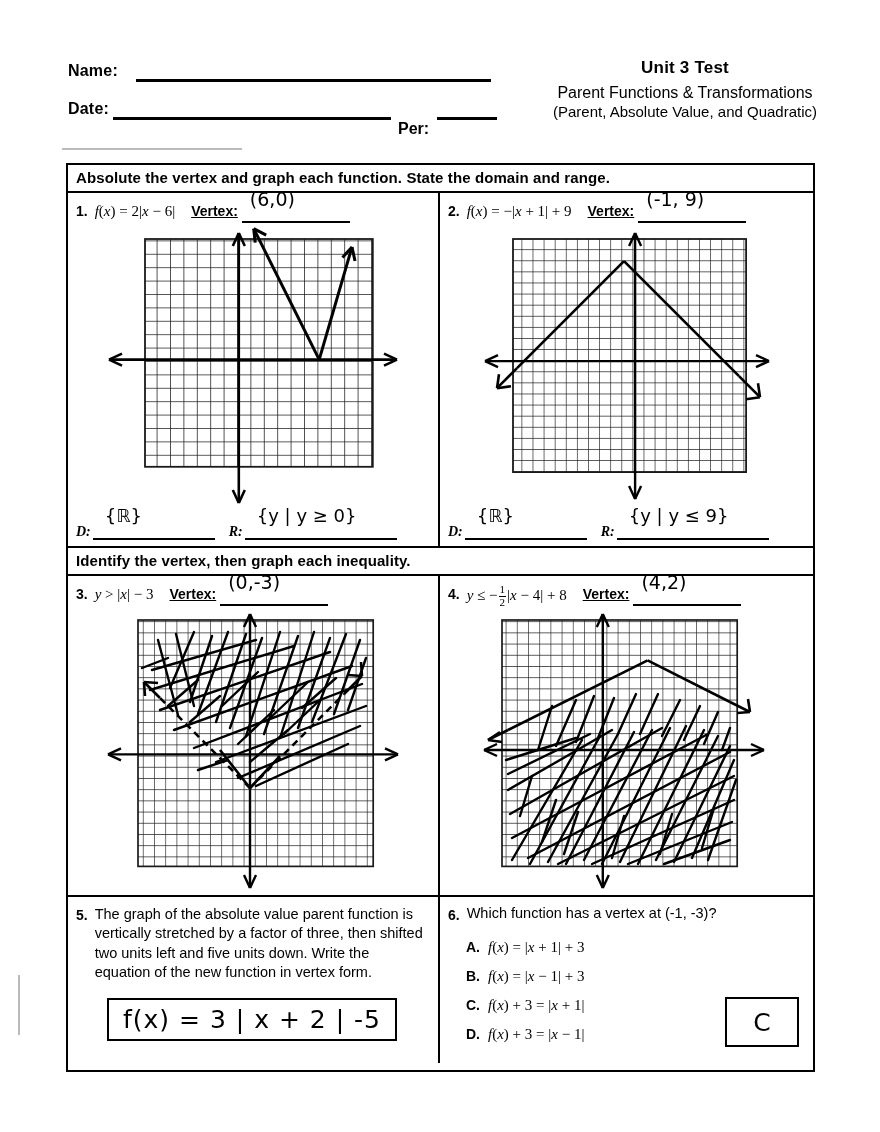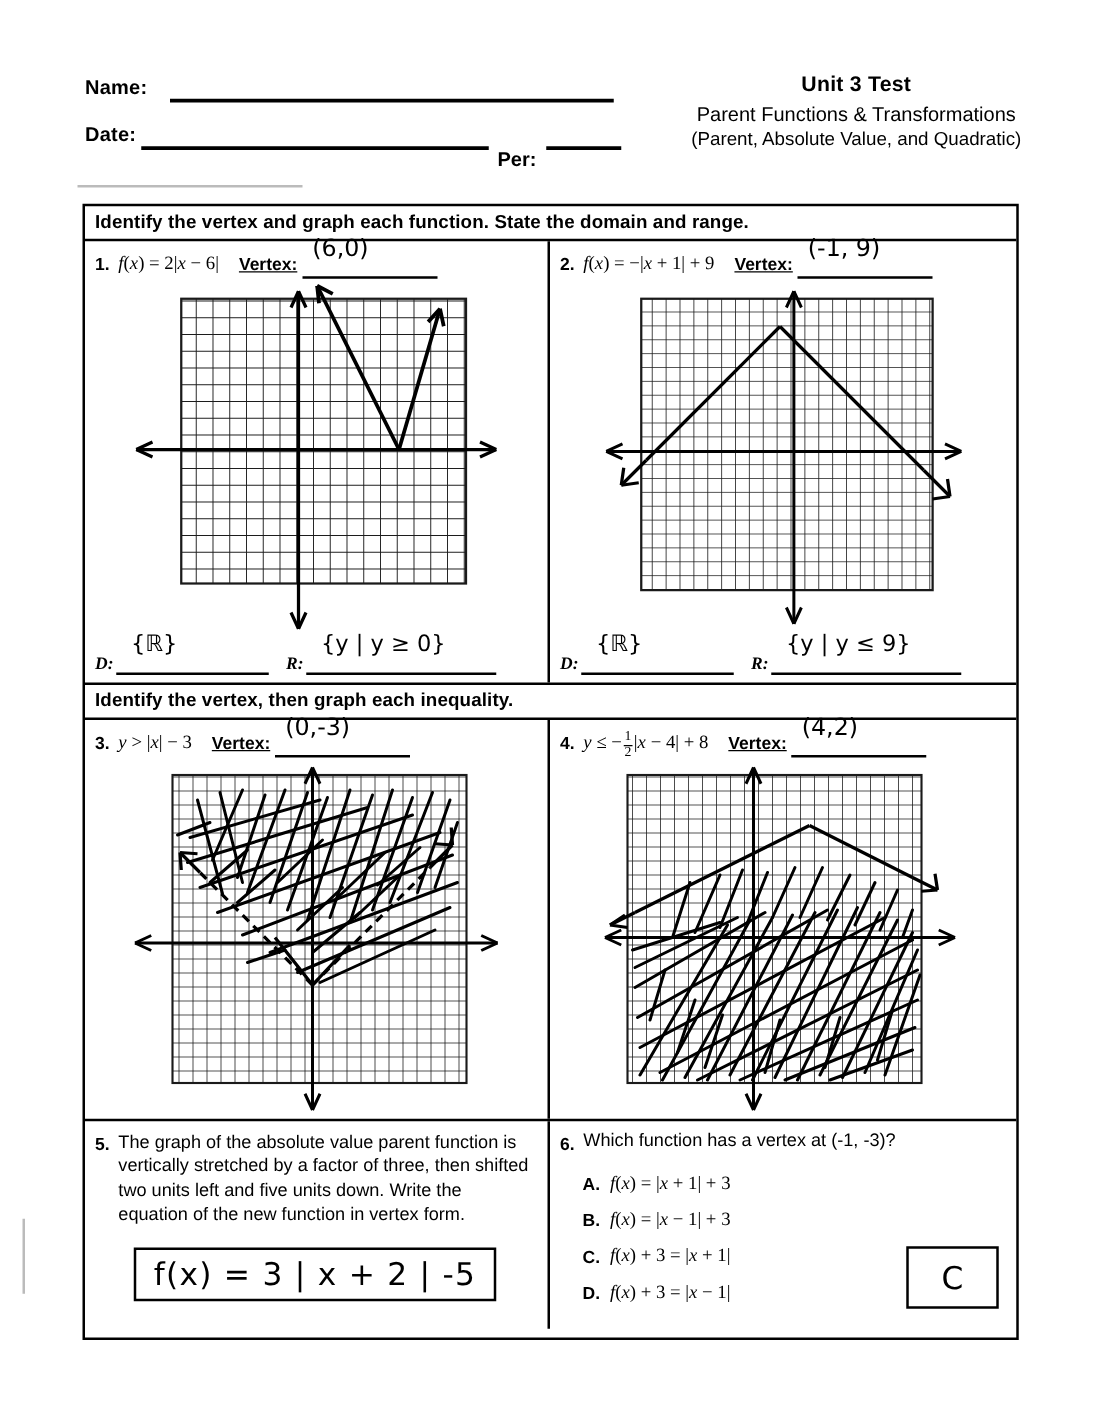--- a/index.html
+++ b/index.html
@@ -88,21 +88,21 @@
   </div>
   <div class="hdr-right">
     <div class="hdr-title">Unit 3 Test</div>
     <div class="hdr-sub">Parent Functions &amp; Transformations</div>
     <div class="hdr-sub2">(Parent, Absolute Value, and Quadratic)</div>
   </div>
 </div>
 
 <div id="sheet">
 
-  <div class="banner">Identify the vertex and graph each function.  State the domain and range.</div>
+  <div class="banner">Absolute the vertex and graph each function.  State the domain and range.</div>
 
   <div class="qrow">
 
     <div class="qcell left">
       <div class="qhead">
         <span class="qnum">1.</span>
         <span class="eq"><i>f</i>(<i>x</i>) = 2|<i>x</i> − 6|</span>
         <span class="vlbl">Vertex:</span>
         <span class="vans">
           <span class="hand">(6,0)</span>

